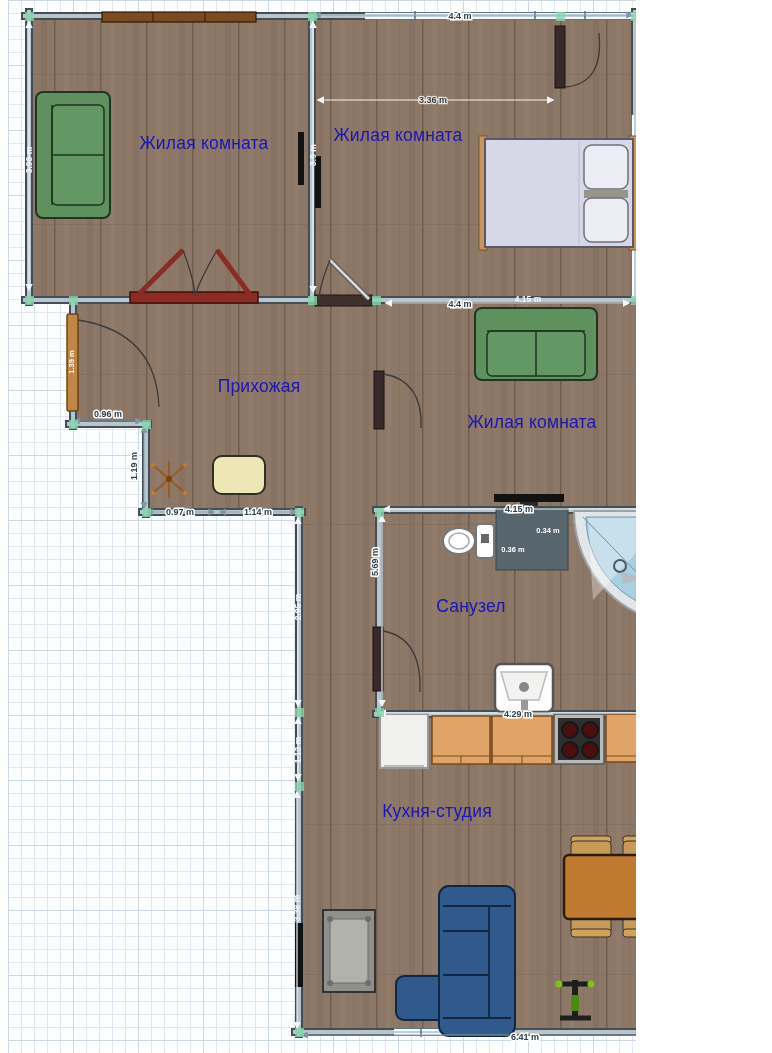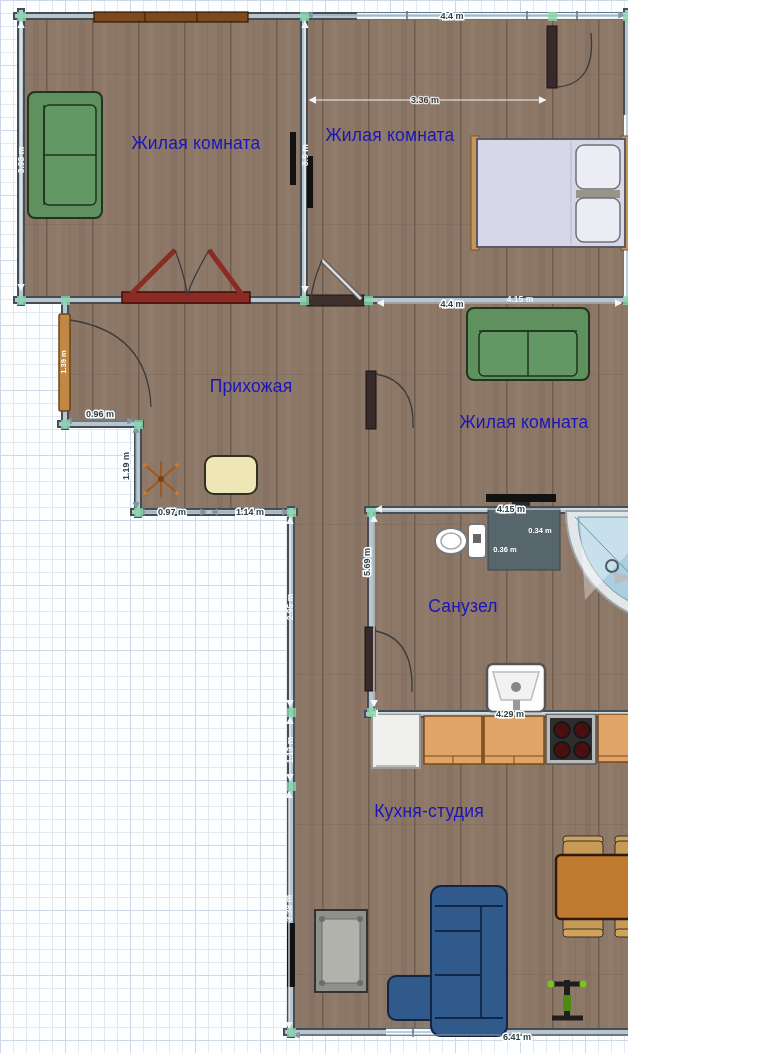--- a/index.html
+++ b/index.html
@@ -6,20 +6,21 @@
   .canvas{
     position:relative;width:628px;height:1053px;overflow:hidden;
     background-color:#fdfeff;
     background-image:
       linear-gradient(to right,#cdd8e6 1px,transparent 1px),
       linear-gradient(to bottom,#cdd8e6 1px,transparent 1px),
       linear-gradient(to right,#e2e8f2 1px,transparent 1px),
       linear-gradient(to bottom,#e2e8f2 1px,transparent 1px);
     background-size:65px 65px,65px 65px,13px 13px,13px 13px;
     font-family:"Liberation Sans",sans-serif;
+    margin-left:8px;
   }
   svg{position:absolute;left:0;top:0;}
   text{font-family:"Liberation Sans",sans-serif;}
   .room-label{fill:#1b16b8;font-size:17.5px;letter-spacing:.2px;}
   .dim-dark{fill:#2f4149;font-size:9px;font-weight:bold;stroke:#ffffff;stroke-width:3px;paint-order:stroke;}
   .dim-white{fill:#f6f8f9;font-size:8.5px;font-weight:bold;}
   .dim-darkfloor{fill:#3a3f42;font-size:9px;font-weight:bold;stroke:#e8e4dd;stroke-width:2.5px;paint-order:stroke;}
   .dim-tiny{fill:#ffffff;font-size:7.5px;font-weight:bold;}
   .wall-d{stroke:#434f58;stroke-width:8;fill:none;stroke-linecap:square;}
   .wall-l{stroke:#b9c4cb;stroke-width:4;fill:none;stroke-linecap:square;}

